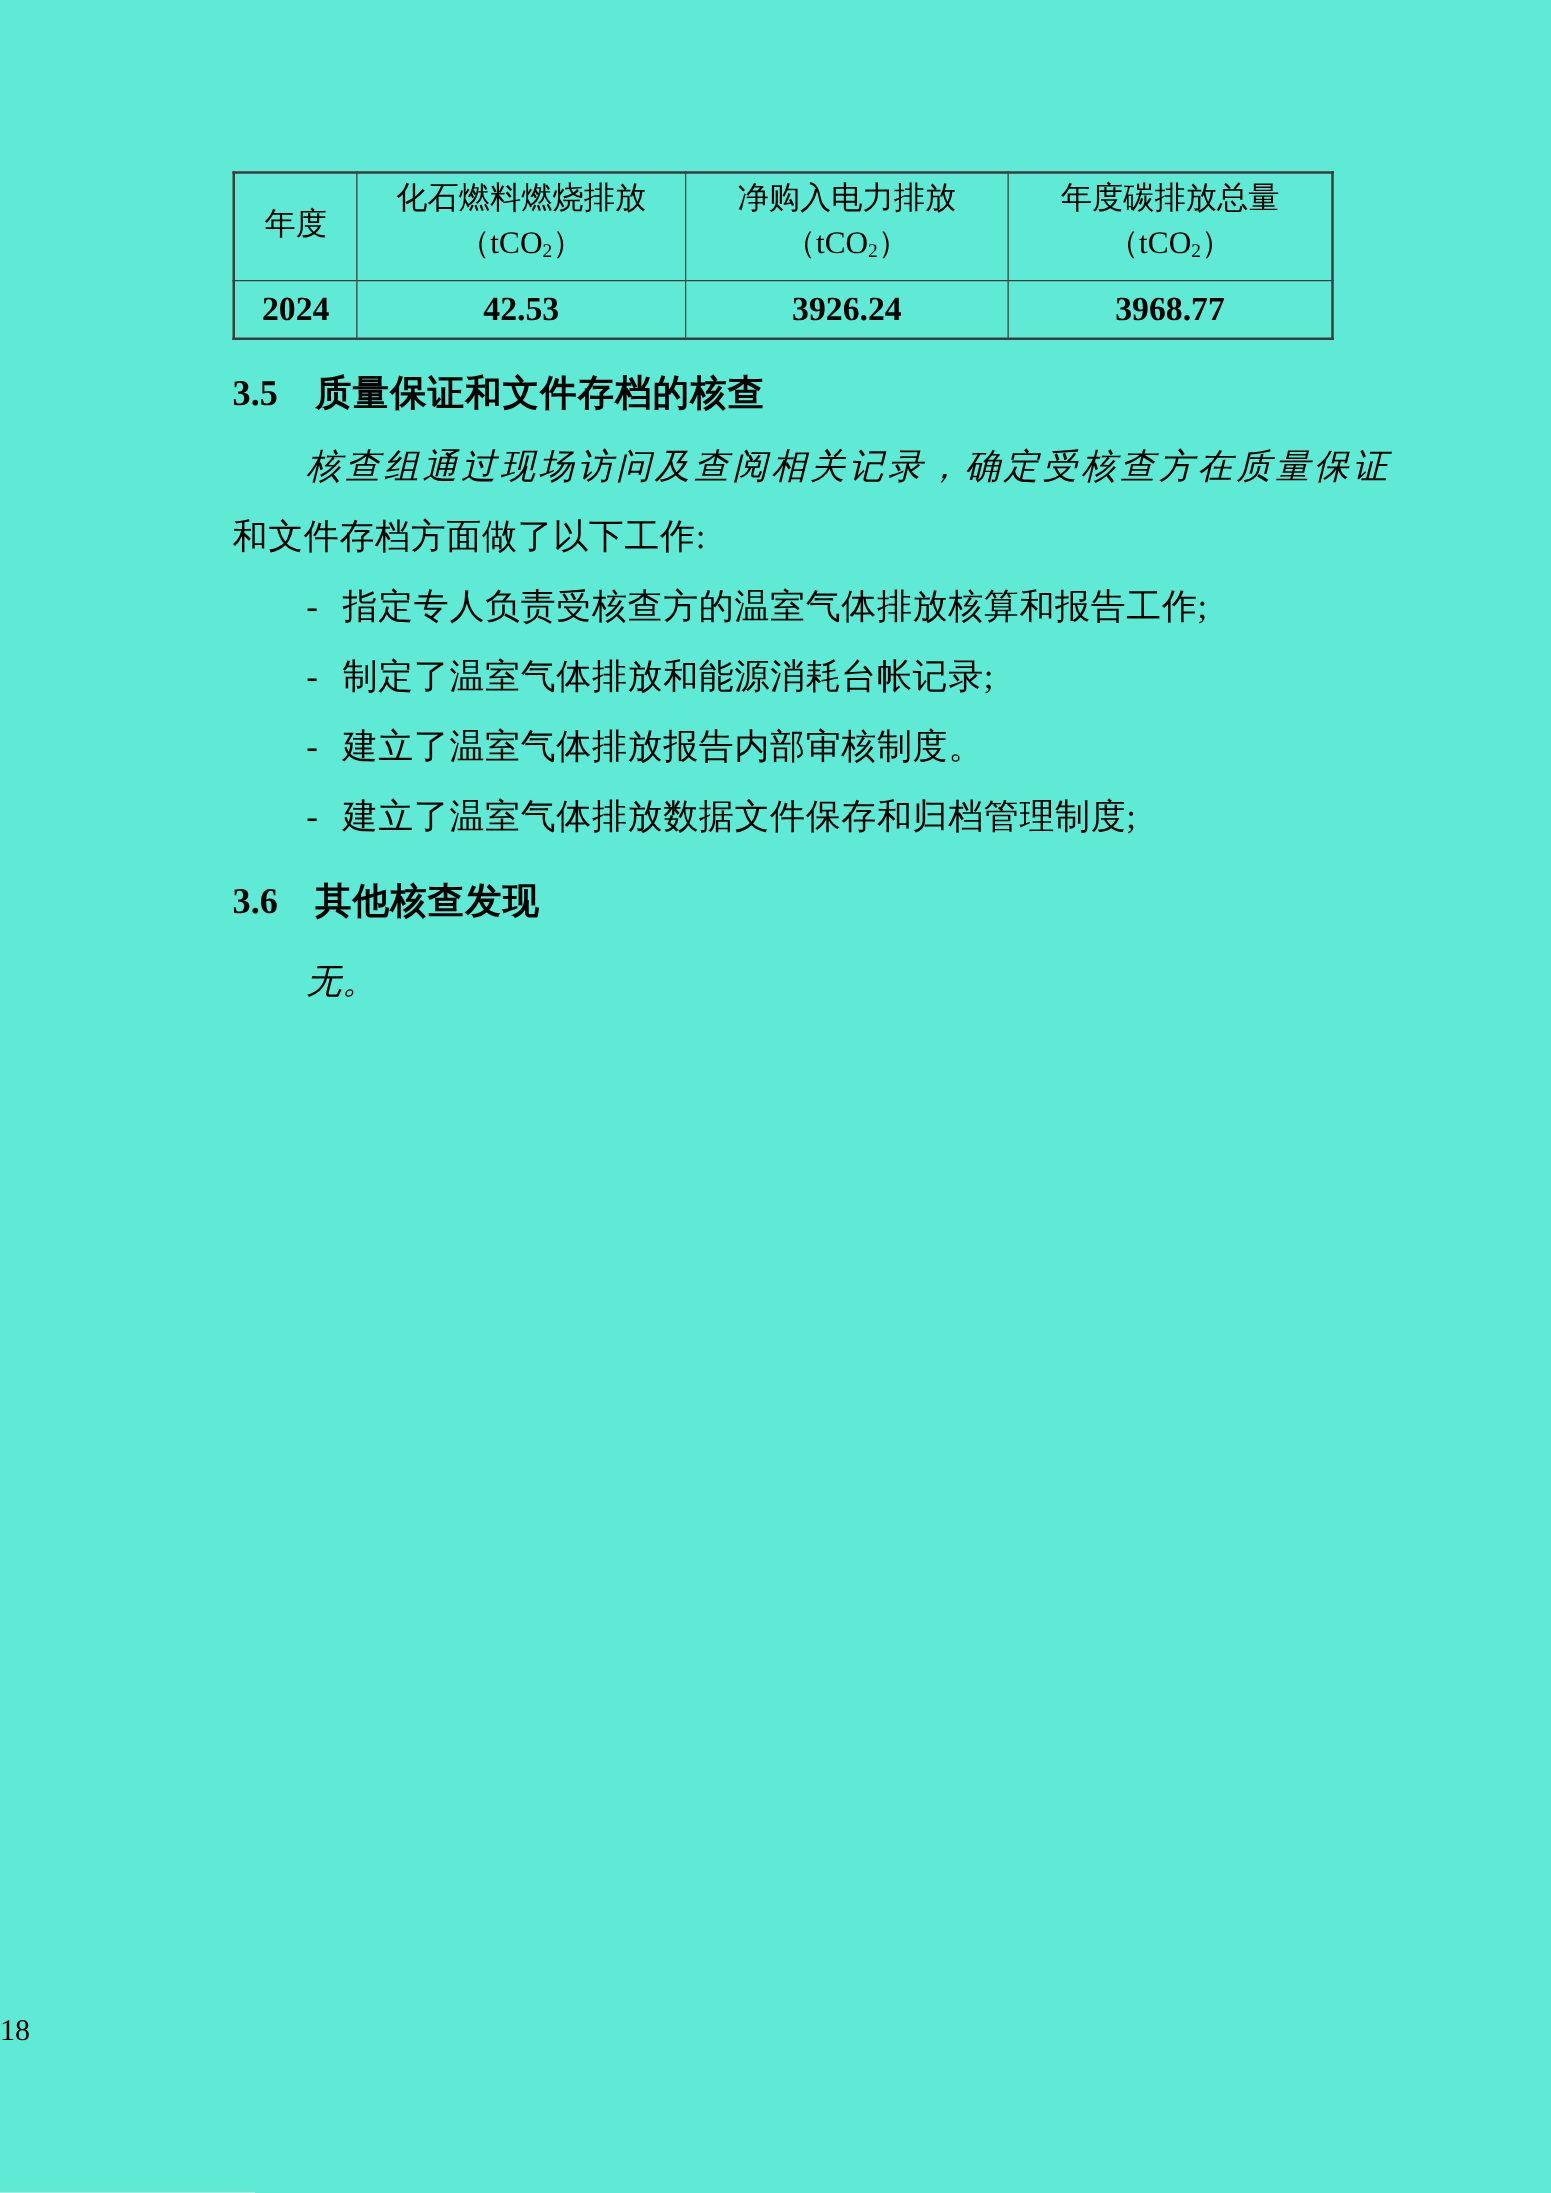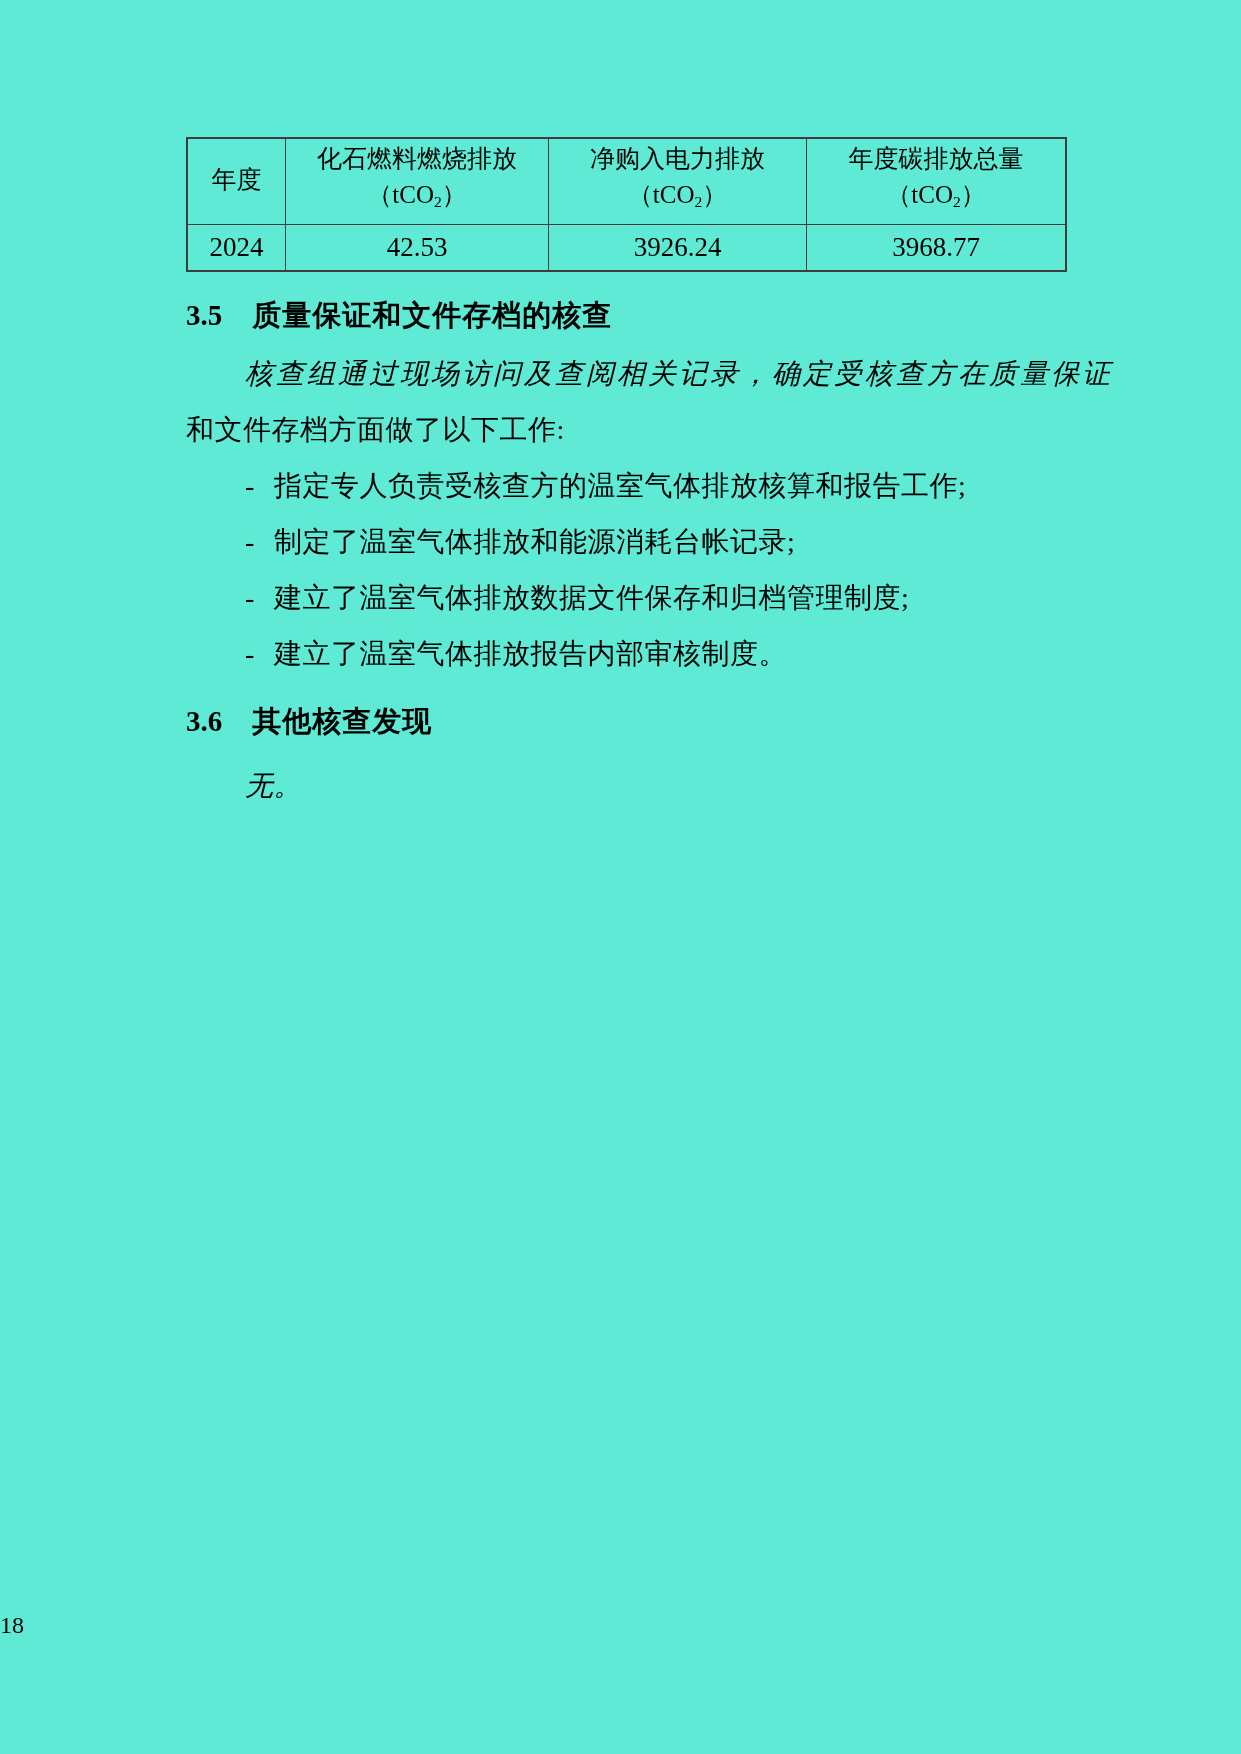--- a/index.html
+++ b/index.html
@@ -26,21 +26,21 @@
     table-layout:fixed;
     border:2px solid #3d3d3d;
   }
   table.emissions td{
     border:1px solid #3d3d3d;
     text-align:center;
     vertical-align:middle;
     padding:0;
   }
   tr.hdr td{height:76px;font-size:25px;line-height:36px;padding:2px 0 4px;}
-  tr.datarow td{height:45px;font-size:27px;}
+  tr.datarow td{height:45px;font-size:27px;font-weight:bold;}
   td.c-year{width:97px;}
   td.c-fossil{width:262px;}
   td.c-elec{width:257px;}
   td.c-total{width:258px;}
   .unit sub{font-size:0.62em;vertical-align:-0.25em;}
 
   
   .h{
     margin:26px 0 0 0;
     font-size:29px;
@@ -115,22 +115,22 @@
     <h2 class="h"><span class="num">3.5</span><span>质量保证和文件存档的核查</span></h2>
 
     <div class="para">
       <div class="line indent stretch">核查组通过现场访问及查阅相关记录，确定受核查方在质量保证</div>
       <div class="line">和文件存档方面做了以下工作:</div>
     </div>
 
     <div class="bullets">
       <div class="bullet stretch"><span class="dash">-</span><span>指定专人负责受核查方的温室气体排放核算和报告工作;</span></div>
       <div class="bullet"><span class="dash">-</span><span>制定了温室气体排放和能源消耗台帐记录;</span></div>
+      <div class="bullet"><span class="dash">-</span><span>建立了温室气体排放报告内部审核制度。</span></div>
       <div class="bullet"><span class="dash">-</span><span>建立了温室气体排放数据文件保存和归档管理制度;</span></div>
-      <div class="bullet"><span class="dash">-</span><span>建立了温室气体排放报告内部审核制度。</span></div>
     </div>
 
     <h2 class="h h36"><span class="num">3.6</span><span>其他核查发现</span></h2>
 
     <div class="line indent none-line">无。</div>
 
   </div>
 
   <div class="footer">18</div>
 </div>

